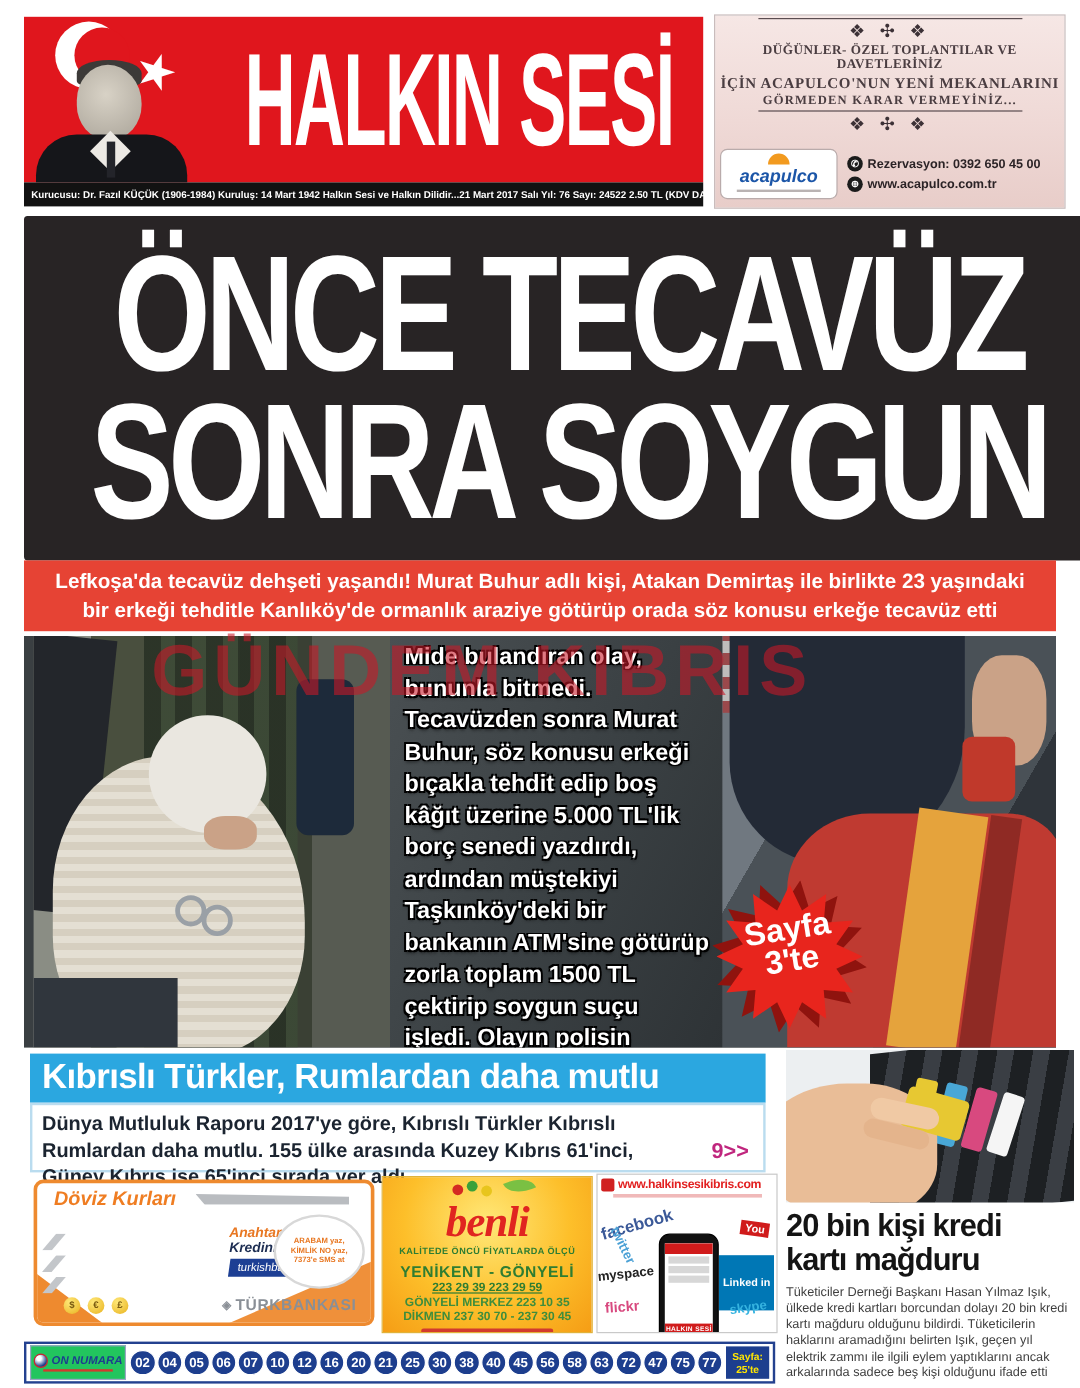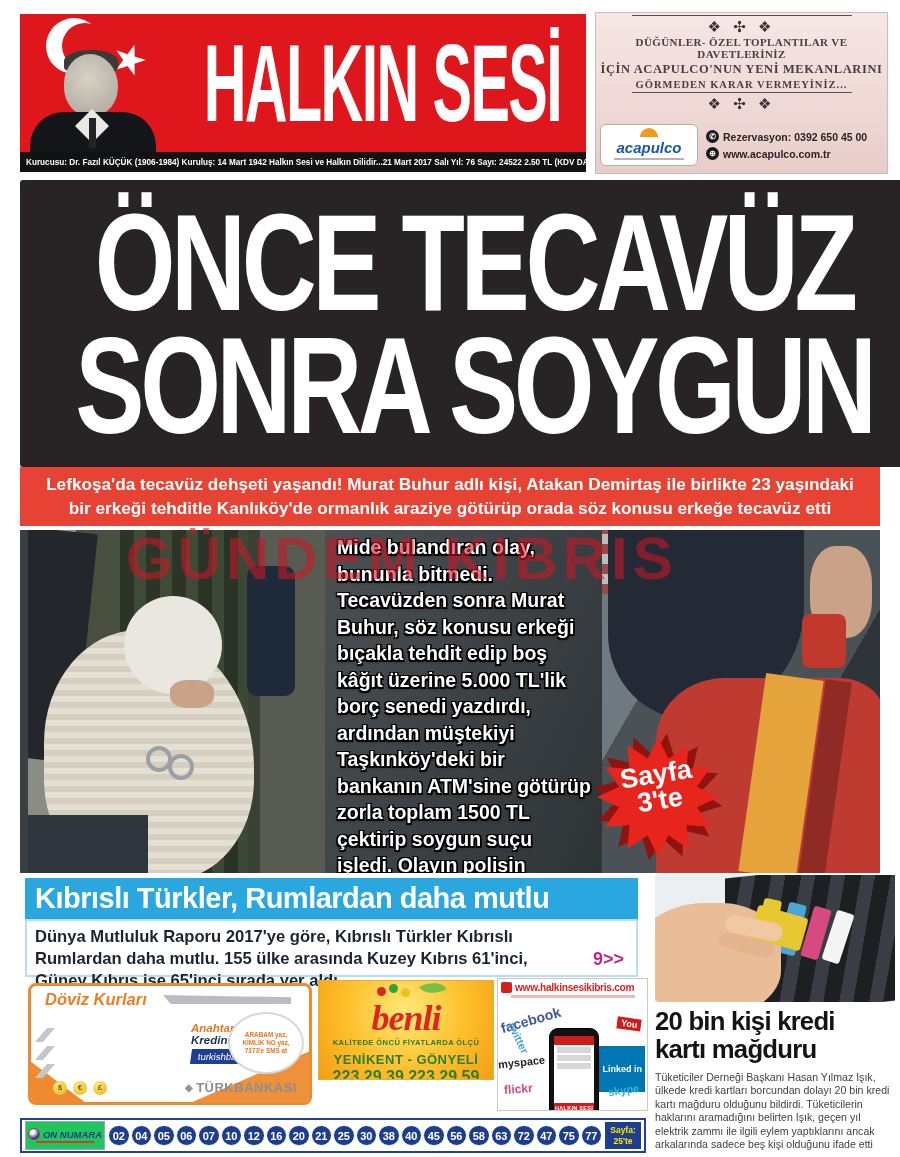--- a/index.html
+++ b/index.html
@@ -128,30 +128,30 @@
   .dv-p1{color:#e87722;font-weight:bold;font-style:italic;font-size:11.5px;}
   .dv-p2{color:#1d2d52;font-weight:bold;font-style:italic;font-size:11.5px;}
   .dv-site{display:inline-block;margin-top:3px;background:#1d3f94;color:#fff;font-size:9.5px;padding:2px 7px;transform:skewX(-8deg);}
   #dv-bubble{right:5px;top:26px;width:76px;height:62px;background:#fff;border:2px solid #d8d8d8;border-radius:50%;
              display:flex;align-items:center;justify-content:center;text-align:center;box-sizing:border-box;}
   #dv-bubble span{font-size:6.4px;font-weight:bold;color:#e87722;line-height:1.3;width:58px;}
   #dv-bank{right:12px;bottom:7px;color:#8a8f96;font-weight:bold;font-size:13px;letter-spacing:.5px;display:flex;align-items:center;gap:3px;z-index:2;}
   .bank-icon{color:#8a8f96;font-size:10px;}
 
   
-  #benli{left:318px;top:980px;width:176px;height:100px;border:1px solid #e0b23a;box-sizing:border-box;text-align:center;
+  #benli{left:318px;top:980px;width:176px;height:131px;border:1px solid #e0b23a;box-sizing:border-box;text-align:center;
          background:radial-gradient(circle at 50% 30%,#ffe878 0%,#fdbf2a 55%,#f59d15 100%);overflow:hidden;}
   #benli-logo{position:relative;height:50px;margin-top:4px;}
   .b-dot{position:absolute;width:9px;height:9px;border-radius:50%;}
   .b-leaf{position:absolute;width:24px;height:14px;background:#7ac043;border-radius:0 100% 0 100%;transform:rotate(-25deg);}
   #benli-word{position:absolute;left:0;right:0;top:12px;font-family:"Liberation Serif",serif;font-style:italic;font-weight:bold;
               font-size:36px;color:#e02520;letter-spacing:-1px;}
   #benli-slogan{color:#2e7d32;font-weight:bold;font-size:7.6px;letter-spacing:.4px;margin-top:3px;}
   .benli-l1{color:#2e7d32;font-weight:900;font-size:13px;margin-top:5px;letter-spacing:.5px;}
-  .benli-l2{color:#2e7d32;font-weight:900;font-size:16px;margin-top:1px;}
+  .benli-l2{color:#2e7d32;font-weight:900;font-size:10px;margin-top:1px;text-decoration:underline;}
   .benli-l3{color:#3e8d3c;font-weight:bold;font-size:10px;margin-top:1px;}
   .benli-l4{color:#3e8d3c;font-weight:bold;font-size:10px;margin-top:1px;}
   #benli-url{width:110px;height:4px;background:#d23a2e;border-radius:2px;margin:4px auto 0;}
 
   
   #webad{left:497px;top:978px;width:151px;height:133px;background:#fff;border:1px solid #c9c9c9;box-sizing:border-box;overflow:hidden;}
   #webad-head{display:flex;align-items:center;gap:3px;margin:3px 2px 0 3px;}
   .web-logo{width:11px;height:11px;background:#d02020;border-radius:2px;flex:0 0 11px;}
   #webad-url{color:#e22020;font-weight:900;font-size:10.2px;letter-spacing:-.3px;white-space:nowrap;}
   #webad-tagline{width:124px;height:3px;background:#f0b9b9;margin:2px auto 0;}

